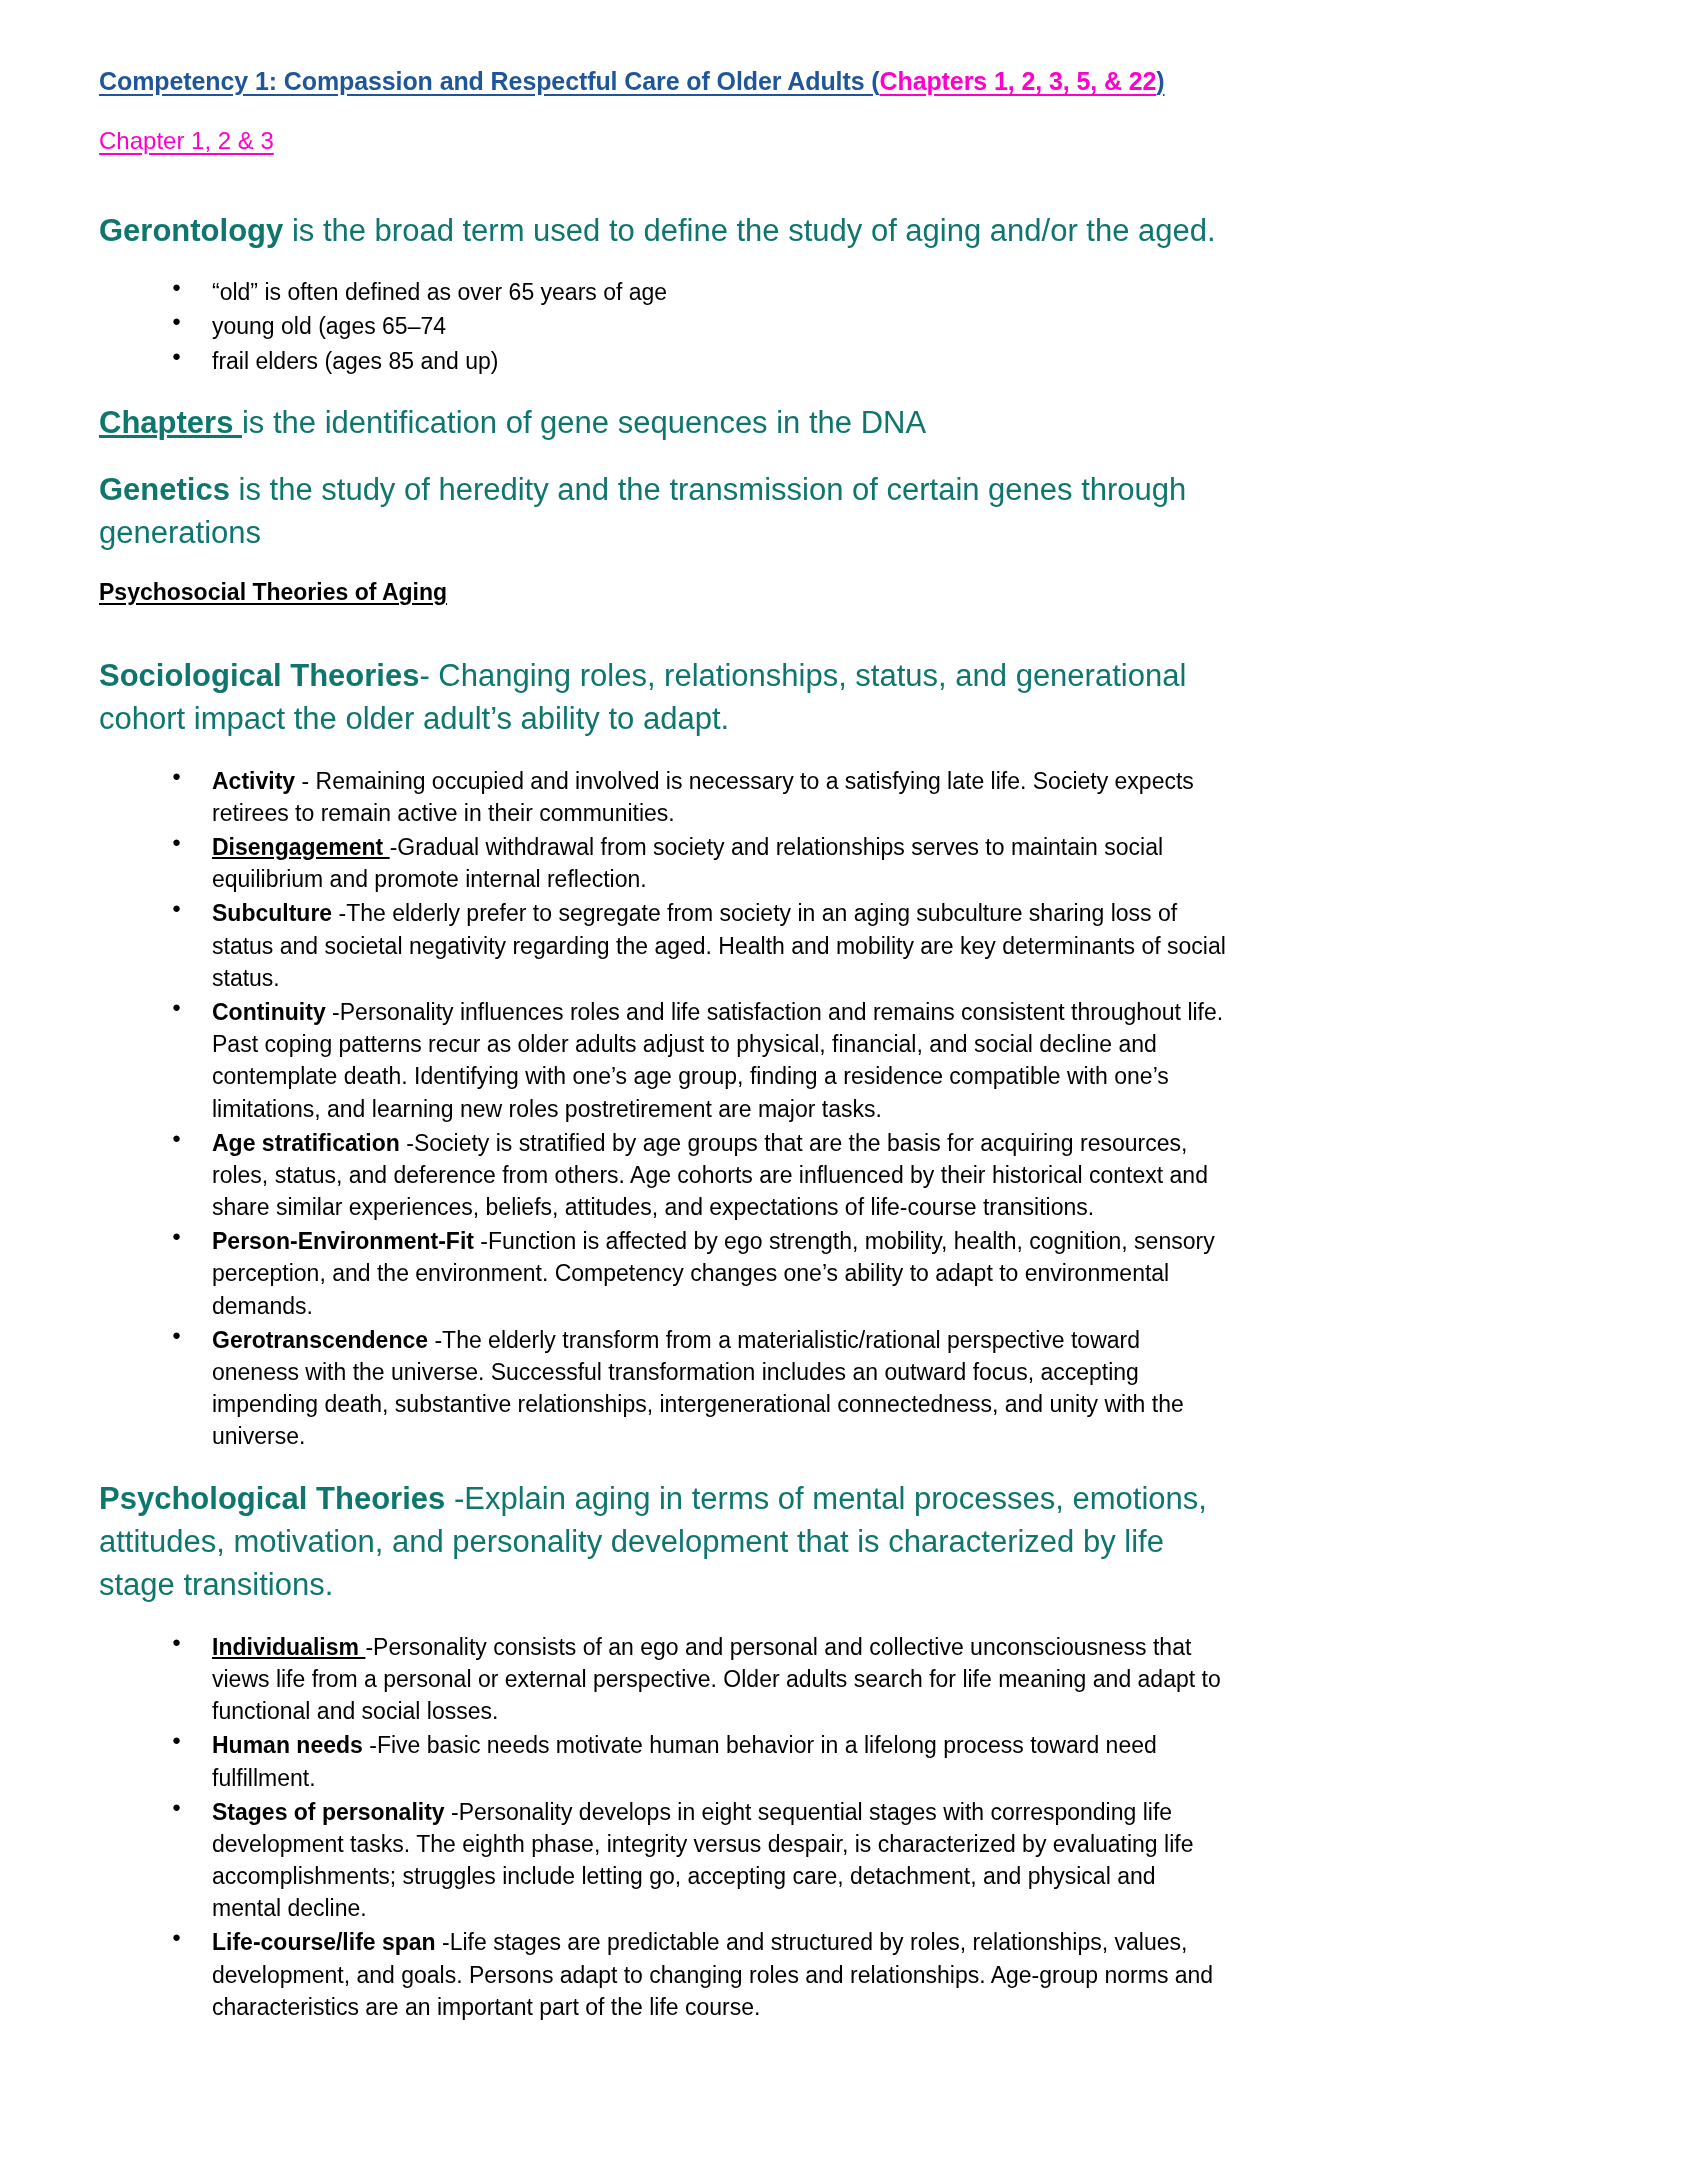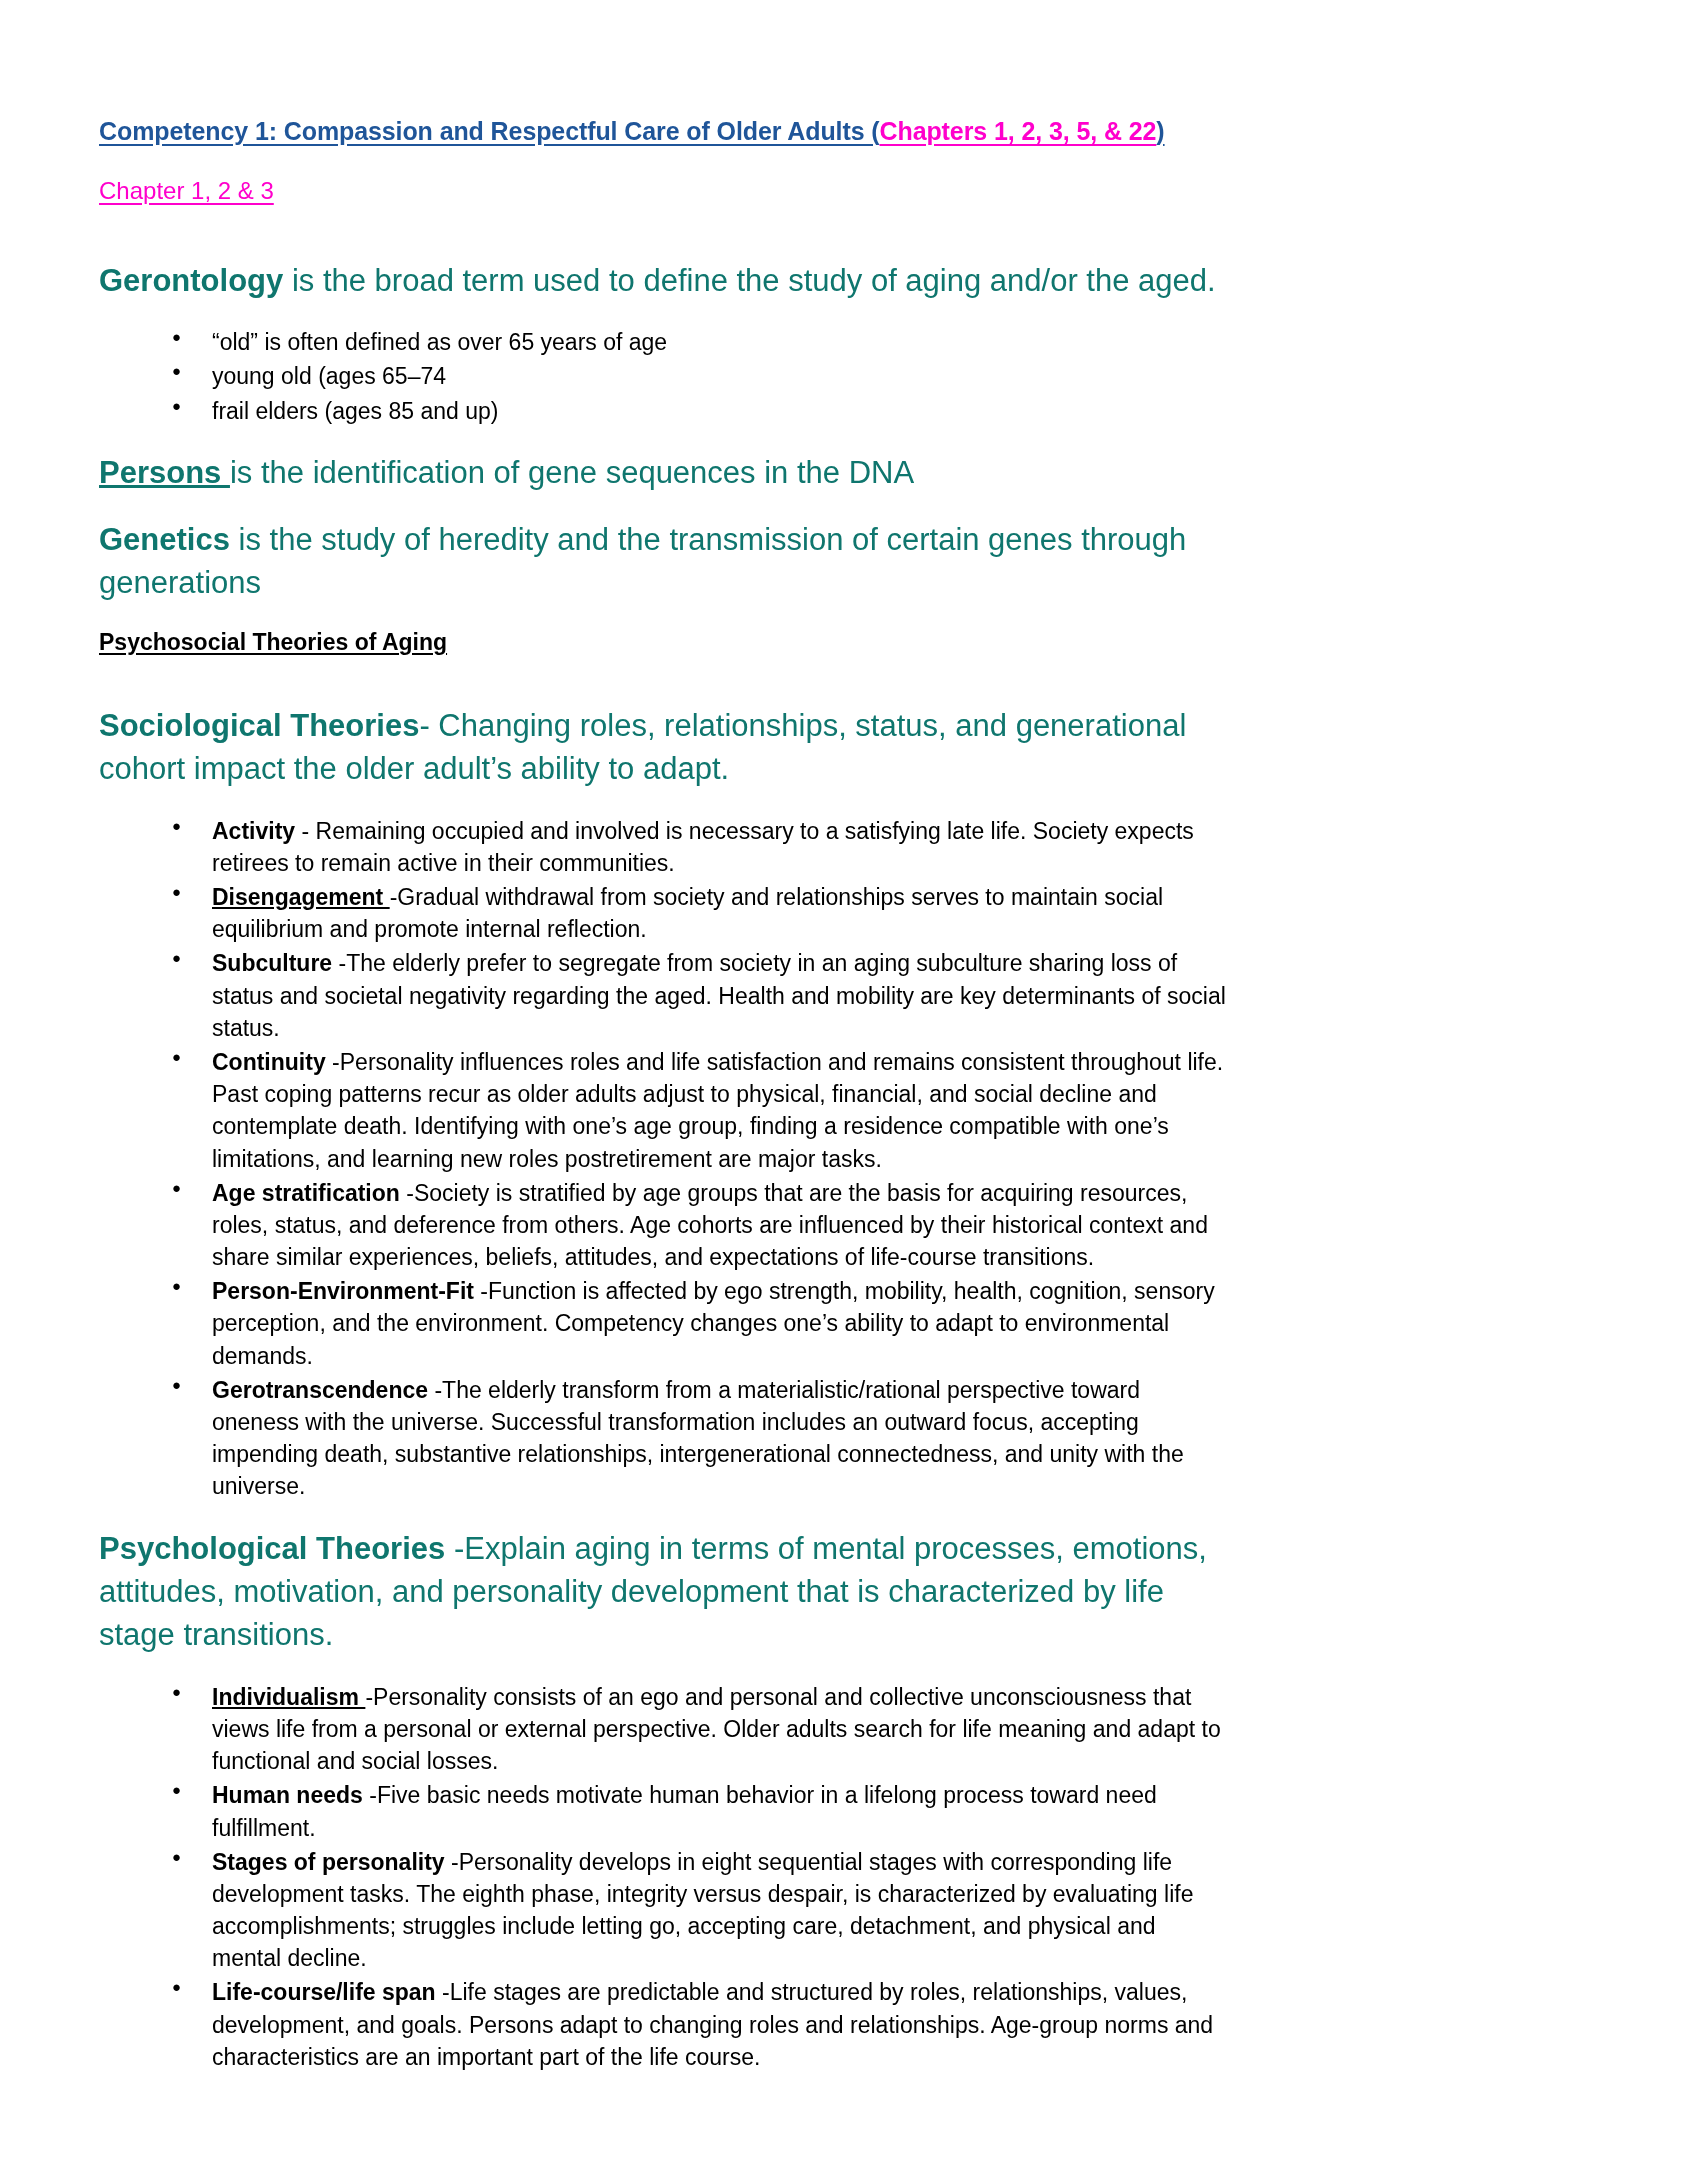--- a/index.html
+++ b/index.html
@@ -11,21 +11,21 @@
     width: 1683px;
     height: 2178px;
     font-family: "Liberation Sans", sans-serif;
     color: #000000;
     -webkit-font-smoothing: antialiased;
   }
   .page {
     width: 1342px;
     height: 2178px;
     box-sizing: border-box;
-    padding: 115px 104px 59px 99px;
+    padding: 65px 104px 59px 99px;
     background: #ffffff;
     position: relative;
   }
   
   .doc-title {
     font-size: 25px;
     font-weight: bold;
     line-height: 1.35;
     color: #1f5599;
     margin: 0 0 28px 0;
@@ -112,21 +112,21 @@
 
   <p class="body-para"><b>Gerontology</b><span> is the broad term used to define the study of aging and/or the aged.</span></p>
 
 
   <ul class="bullets">
     <li><span>“old” is often defined as over 65 years of age</span></li>
     <li><span>young old (ages 65–74</span></li>
     <li><span> frail elders (ages 85 and up)</span></li>
   </ul>
 
-  <p class="body-para"><b class="uscore">Persons </b><span>is the identification of gene sequences in the DNA</span></p>
+  <p class="body-para"><b class="uscore">Chapters </b><span>is the identification of gene sequences in the DNA</span></p>
 
   <p class="body-para"><b>Genetics</b><span> is the study of heredity and the transmission of certain genes through generations</span></p>
 
   <div class="section-head-wrap">
     <h3 class="section-head">Psychosocial Theories of Aging</h3>
   </div>
 
   <p class="body-para"><b>Sociological Theories</b><span>- Changing roles, relationships, status, and generational cohort impact the older adult’s ability to adapt.</span></p>
 
   <ul class="bullets col-narrow">

